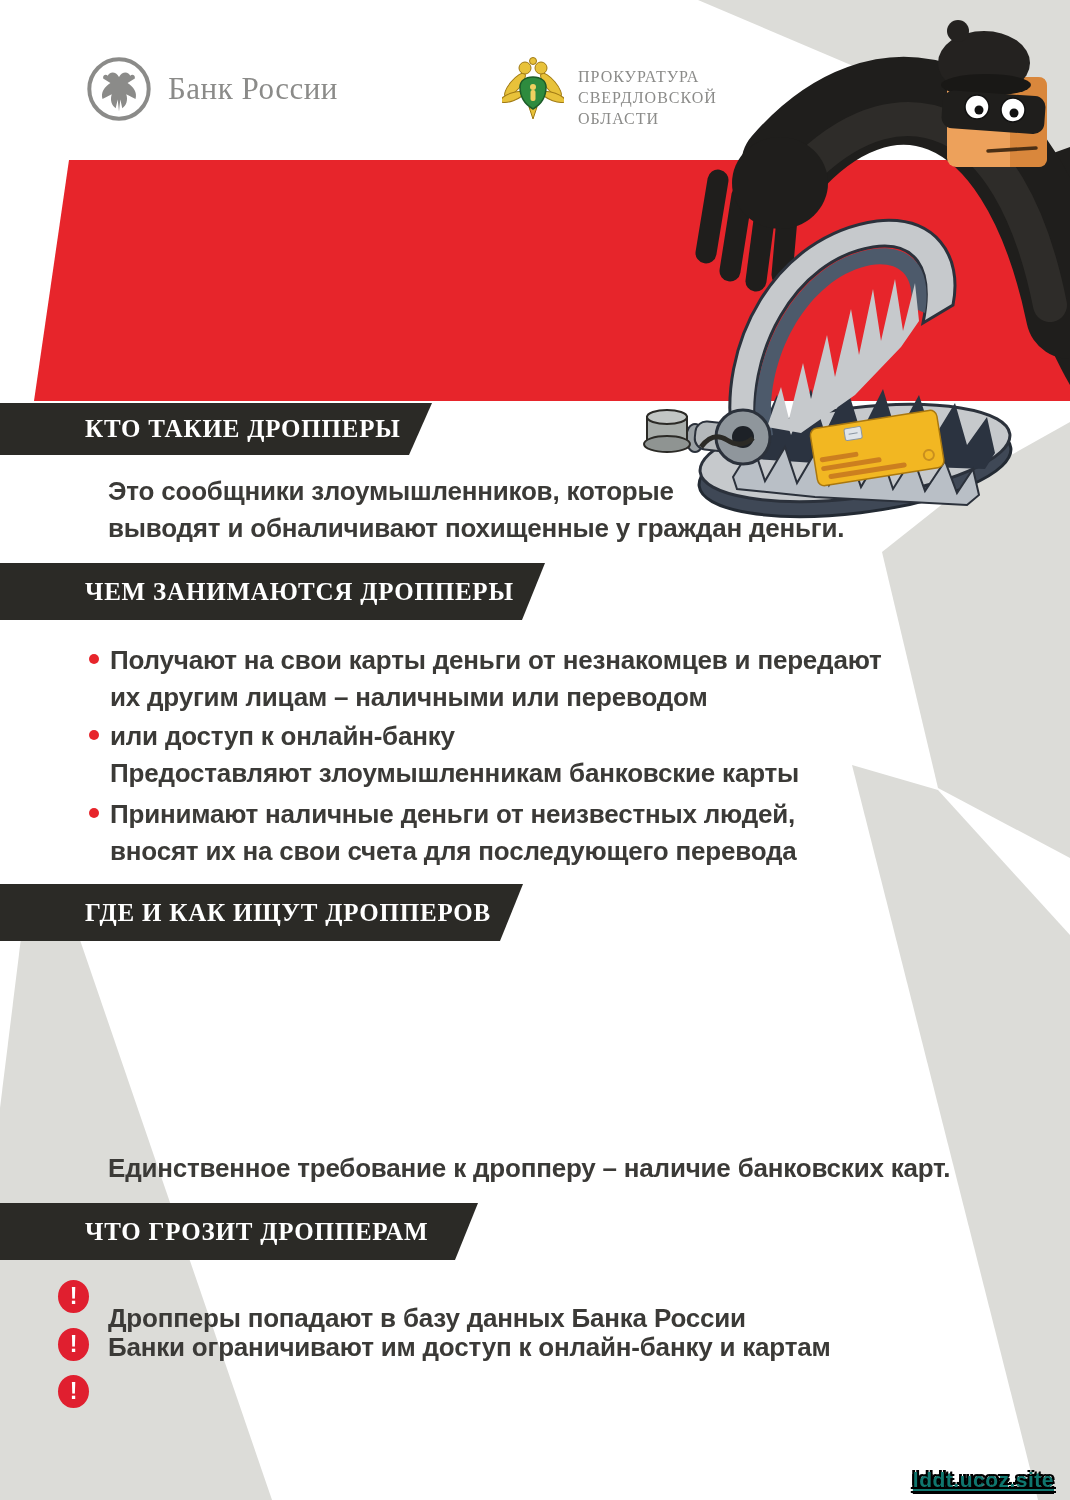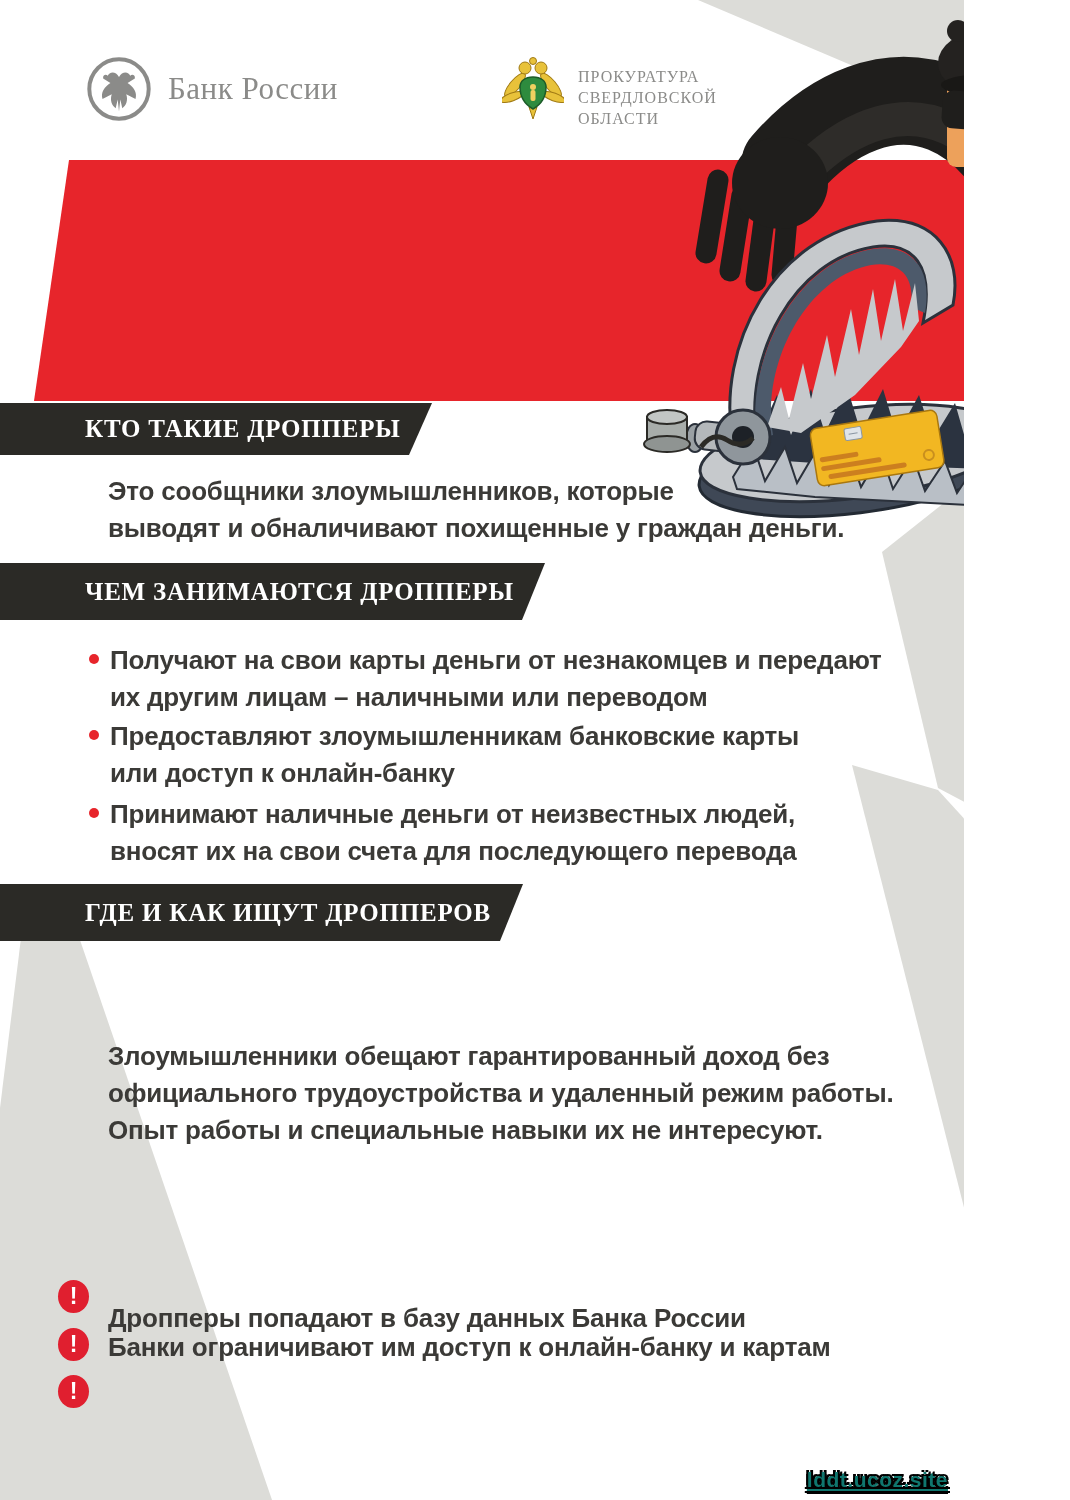--- a/index.html
+++ b/index.html
@@ -1,16 +1,16 @@
 <!DOCTYPE html>
 <html><head>
 <meta charset="utf-8">
 <style>
   html,body{margin:0;padding:0;background:#fff;}
-  .canvas{position:relative;width:964px;height:1500px;background:#ffffff;overflow:hidden;
+  .canvas{position:relative;width:1070px;height:1500px;background:#ffffff;overflow:hidden;
           font-family:"Liberation Sans",sans-serif;}
   
   .wedge{position:absolute;inset:0;background:#dcdcd8;z-index:0;}
   .wedge-tr{clip-path:polygon(698px 0px,1070px 0px,1070px 158px);}
   .wedge-r1{clip-path:polygon(988px 468px,1070px 422px,1070px 858px,938px 788px,882px 552px);}
   .wedge-r2{clip-path:polygon(852px 765px,938px 790px,1070px 935px,1070px 1500px,1038px 1500px);}
   .wedge-bl{clip-path:polygon(22px 930px,80px 940px,272px 1500px,0px 1500px,0px 1108px);}
 
   
   .cbr{position:absolute;left:86px;top:56px;display:flex;align-items:center;z-index:2;}
@@ -165,38 +165,39 @@
   <div class="sect sect-what">
     <span>ЧЕМ ЗАНИМАЮТСЯ ДРОППЕРЫ</span>
   </div>
   <div class="dot" style="top:654px;"></div>
   <div class="bullet" style="top:642px;">
     <div class="tline">Получают на свои карты деньги от незнакомцев и передают</div>
     <div class="tline">их другим лицам – наличными или переводом</div>
   </div>
   <div class="dot" style="top:730px;"></div>
   <div class="bullet" style="top:718px;">
+    <div class="tline">или доступ к онлайн-банку</div>
     <div class="tline">Предоставляют злоумышленникам банковские карты</div>
-    <div class="tline">или доступ к онлайн-банку</div>
   </div>
   <div class="dot" style="top:808px;"></div>
   <div class="bullet" style="top:796px;">
     <div class="tline">Принимают наличные деньги от неизвестных людей,</div>
     <div class="tline">вносят их на свои счета для последующего перевода</div>
   </div>
 
   <div class="sect sect-where">
     <span>ГДЕ И КАК ИЩУТ ДРОППЕРОВ</span>
   </div>
-  <div class="block p-where" style="top:1038px;">
-    <div class="tline">Злоумышленники обещают гарантированный доход без</div>
-    <div class="tline">официального трудоустройства и удаленный режим работы.</div>
-    <div class="tline">Опыт работы и специальные навыки их не интересуют.</div>
-  </div>
-
+  <div class="block p-where" style="top:1150px;">
+    <div class="tline">Единственное требование к дропперу – наличие банковских карт.</div>
+  </div>
+
+  <div class="sect sect-risks">
+    <span>ЧТО ГРОЗИТ ДРОППЕРАМ</span>
+  </div>
   <div class="warn-icon" style="top:1280px;">
     <span>!</span>
   </div>
   <div class="warn-text" style="top:1281px;margin-top:19px;">
     <div class="tline">Дропперы попадают в базу данных Банка России</div>
   </div>
   <div class="warn-icon" style="top:1328px;">
     <span>!</span>
   </div>
   <div class="warn-text" style="top:1329px;">

